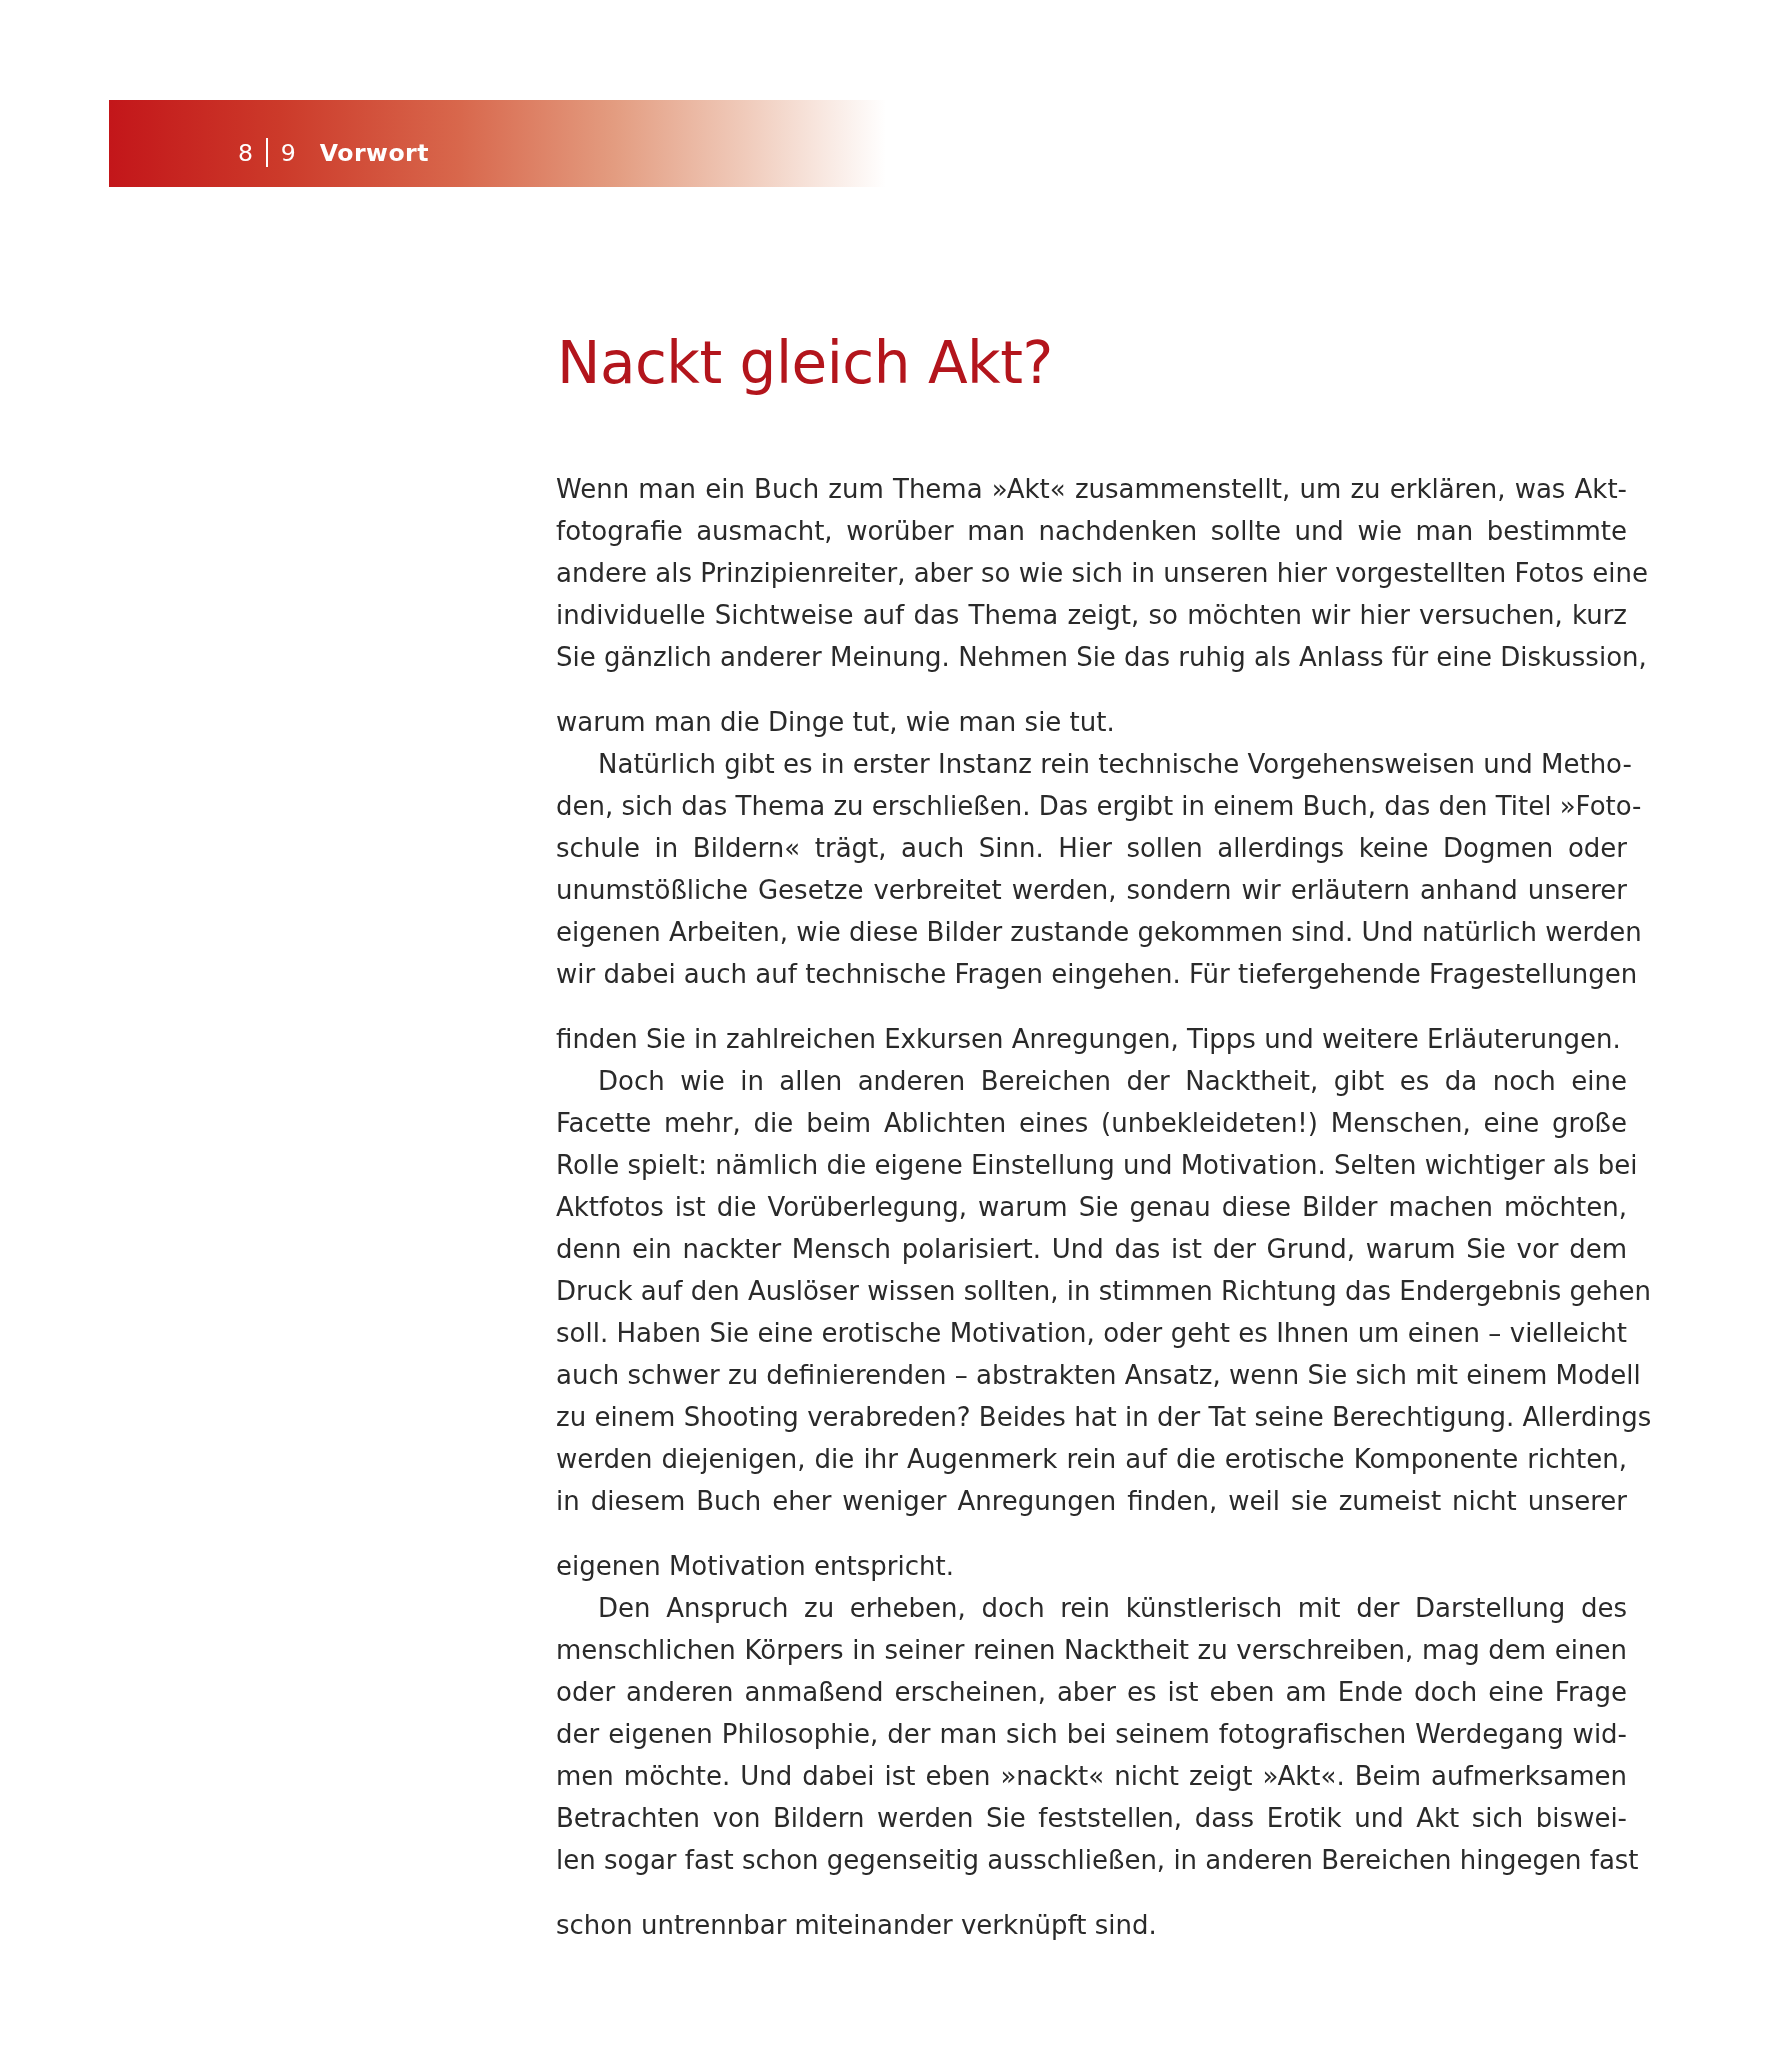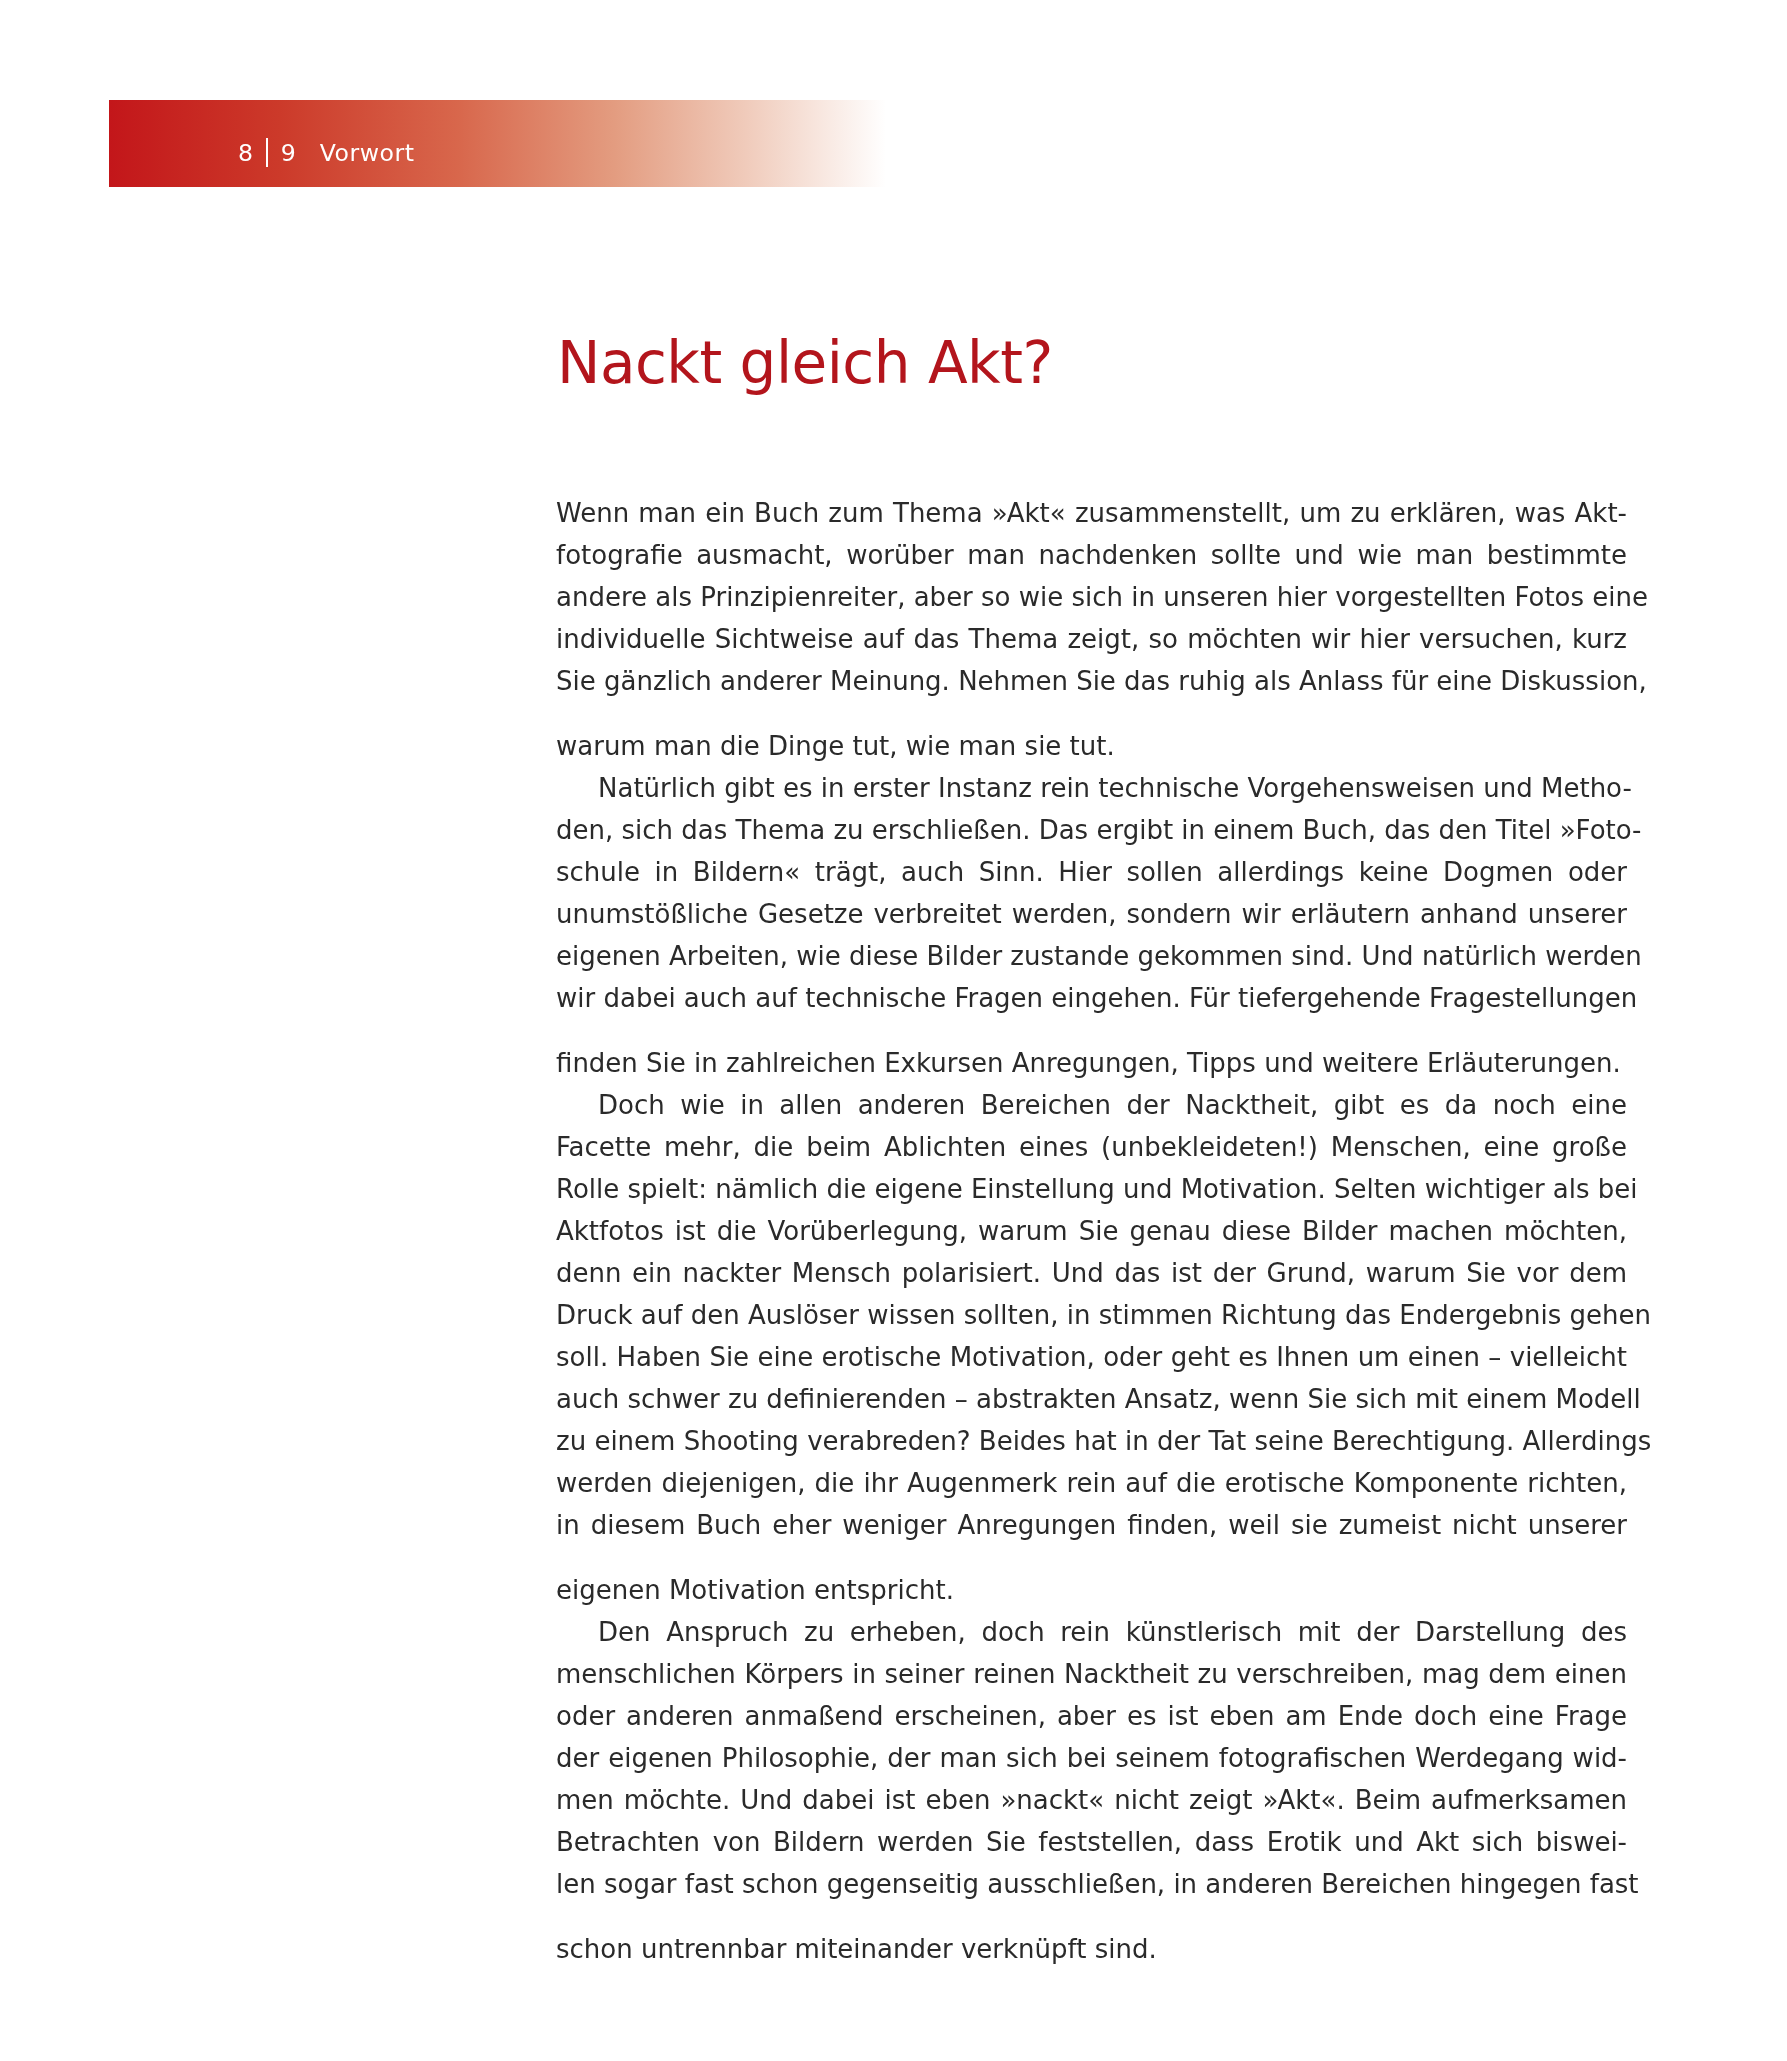--- a/index.html
+++ b/index.html
@@ -6,27 +6,27 @@
   body { width:1787px; height:2062px; position:relative; overflow:hidden; font-family:"DejaVu Sans", sans-serif; }
   .header-band {
     position:absolute; left:109px; top:100px; width:777px; height:87px;
     background: linear-gradient(to right, #c3161a 0%, #cc3a2a 22%, #d8674c 45%, #e39c80 65%, #f0cbbb 82%, #ffffff 100%);
   }
   .header-text {
     position:absolute; left:129px; top:38px; color:#ffffff; font-size:23.6px; letter-spacing:0.5px;
     display:flex; align-items:center; white-space:nowrap;
   }
   .header-text .sep { display:inline-block; width:1.8px; height:29px; background:#ffffff; margin:0 12.7px; }
-  .header-text .section { margin-left:23.6px; }
+  .header-text .section { margin-left:23.6px;font-weight:bold; }
   .title {
     position:absolute; left:557px; top:329px; margin:0; color:#b3151c;
     font-size:58px; font-weight:normal; letter-spacing:-0.5px; white-space:nowrap;text-align:center;
   }
   .body-text {
-    position:absolute; left:556px; top:492px; width:1071px; color:#2a2a2a;
+    position:absolute; left:556px; top:468px; width:1071px; color:#2a2a2a;
     font-size:26px; line-height:42px;
   }
   .line { display:block; text-align:justify; text-align-last:justify; white-space:nowrap; height:42px; overflow:visible; }
   .line.last { text-align-last:left;margin-top:23px; }
   .line.indent { text-indent:42px; }
 </style>
 </head>
 <body>
 
 <div class="header-band">

